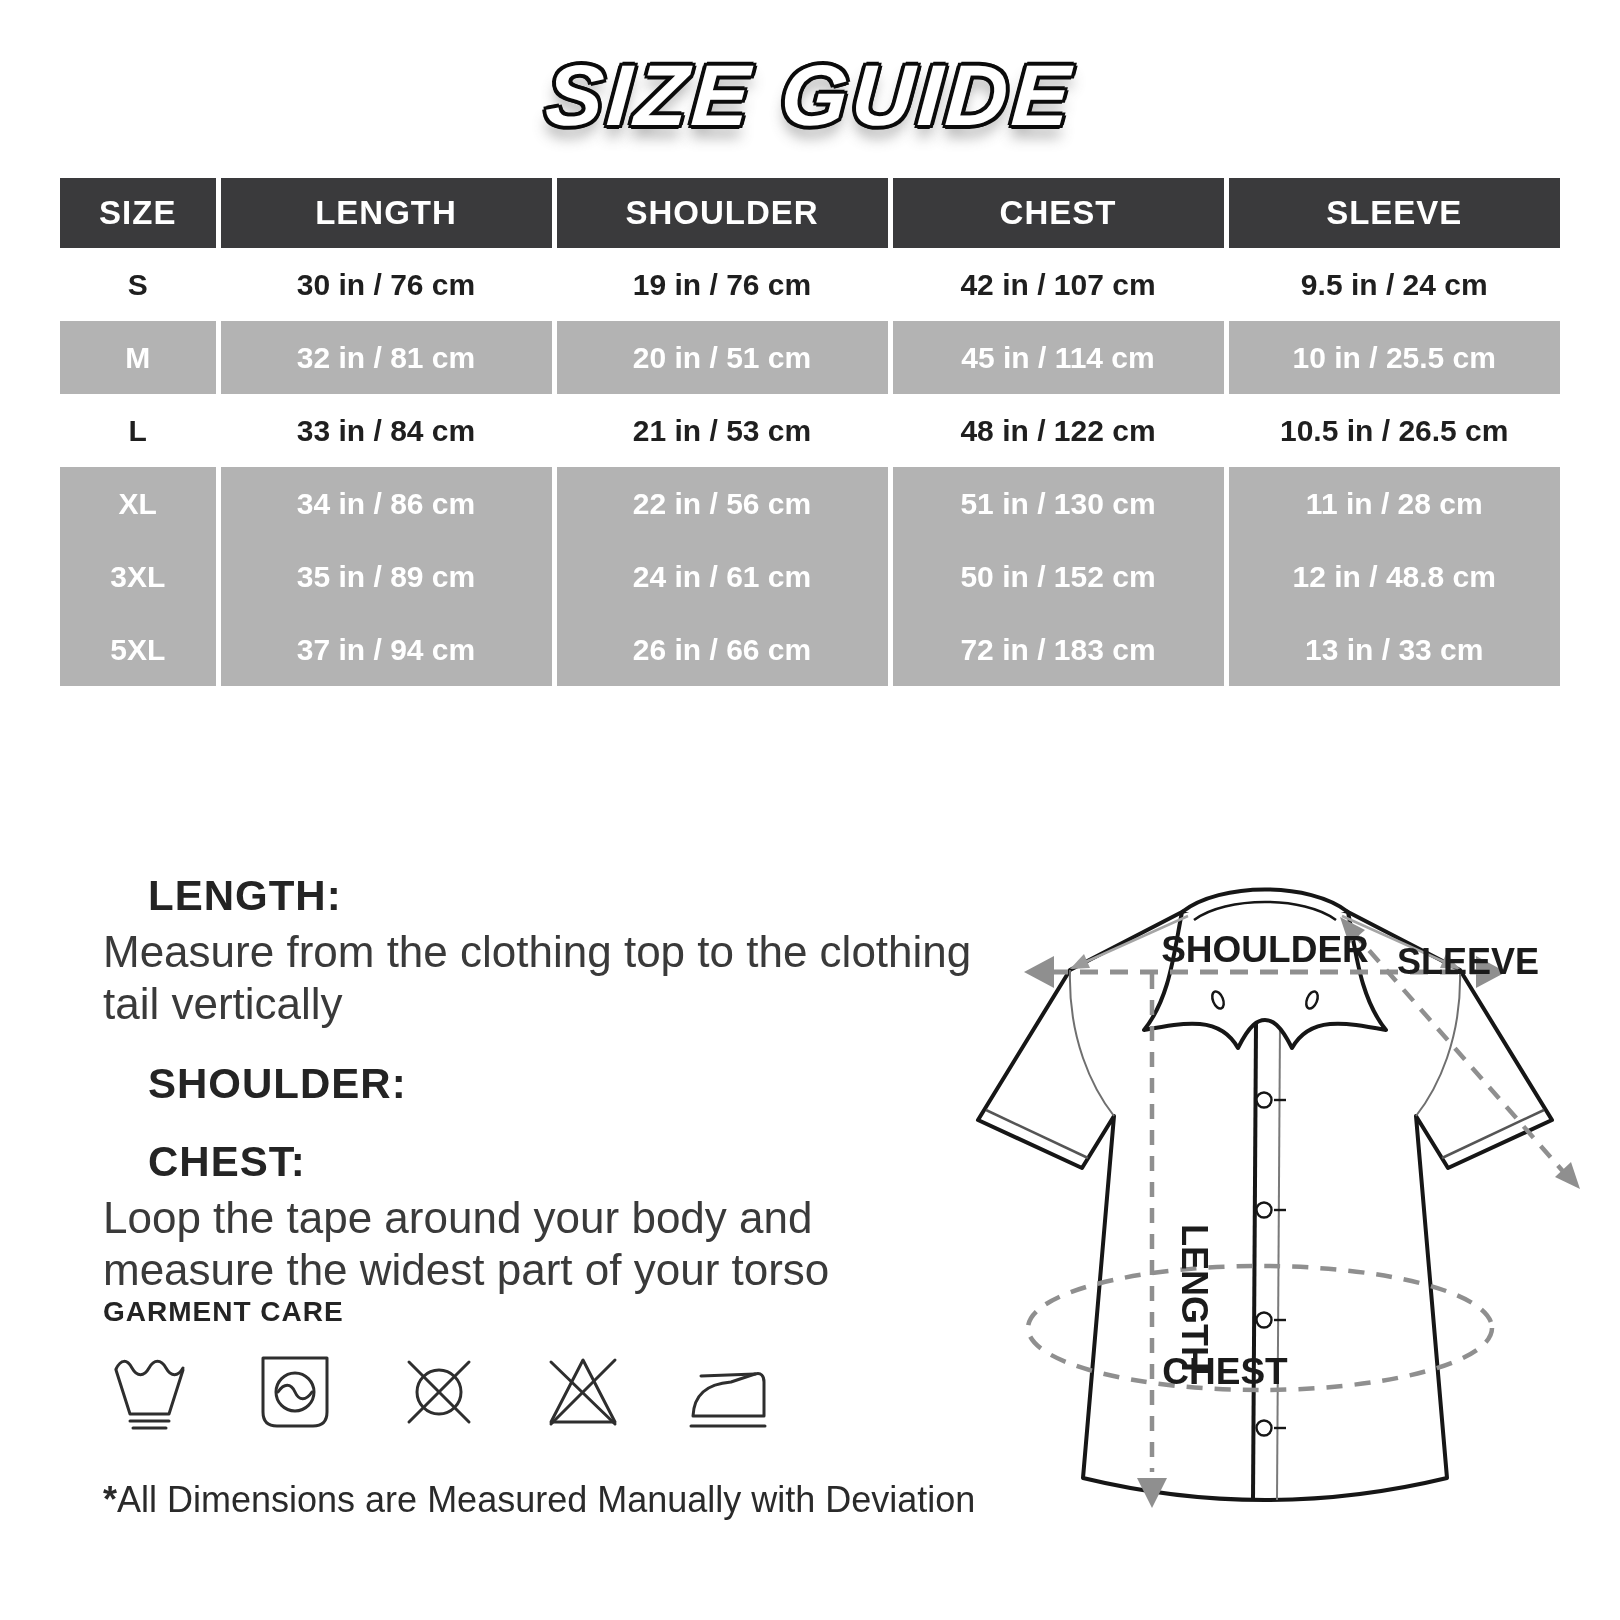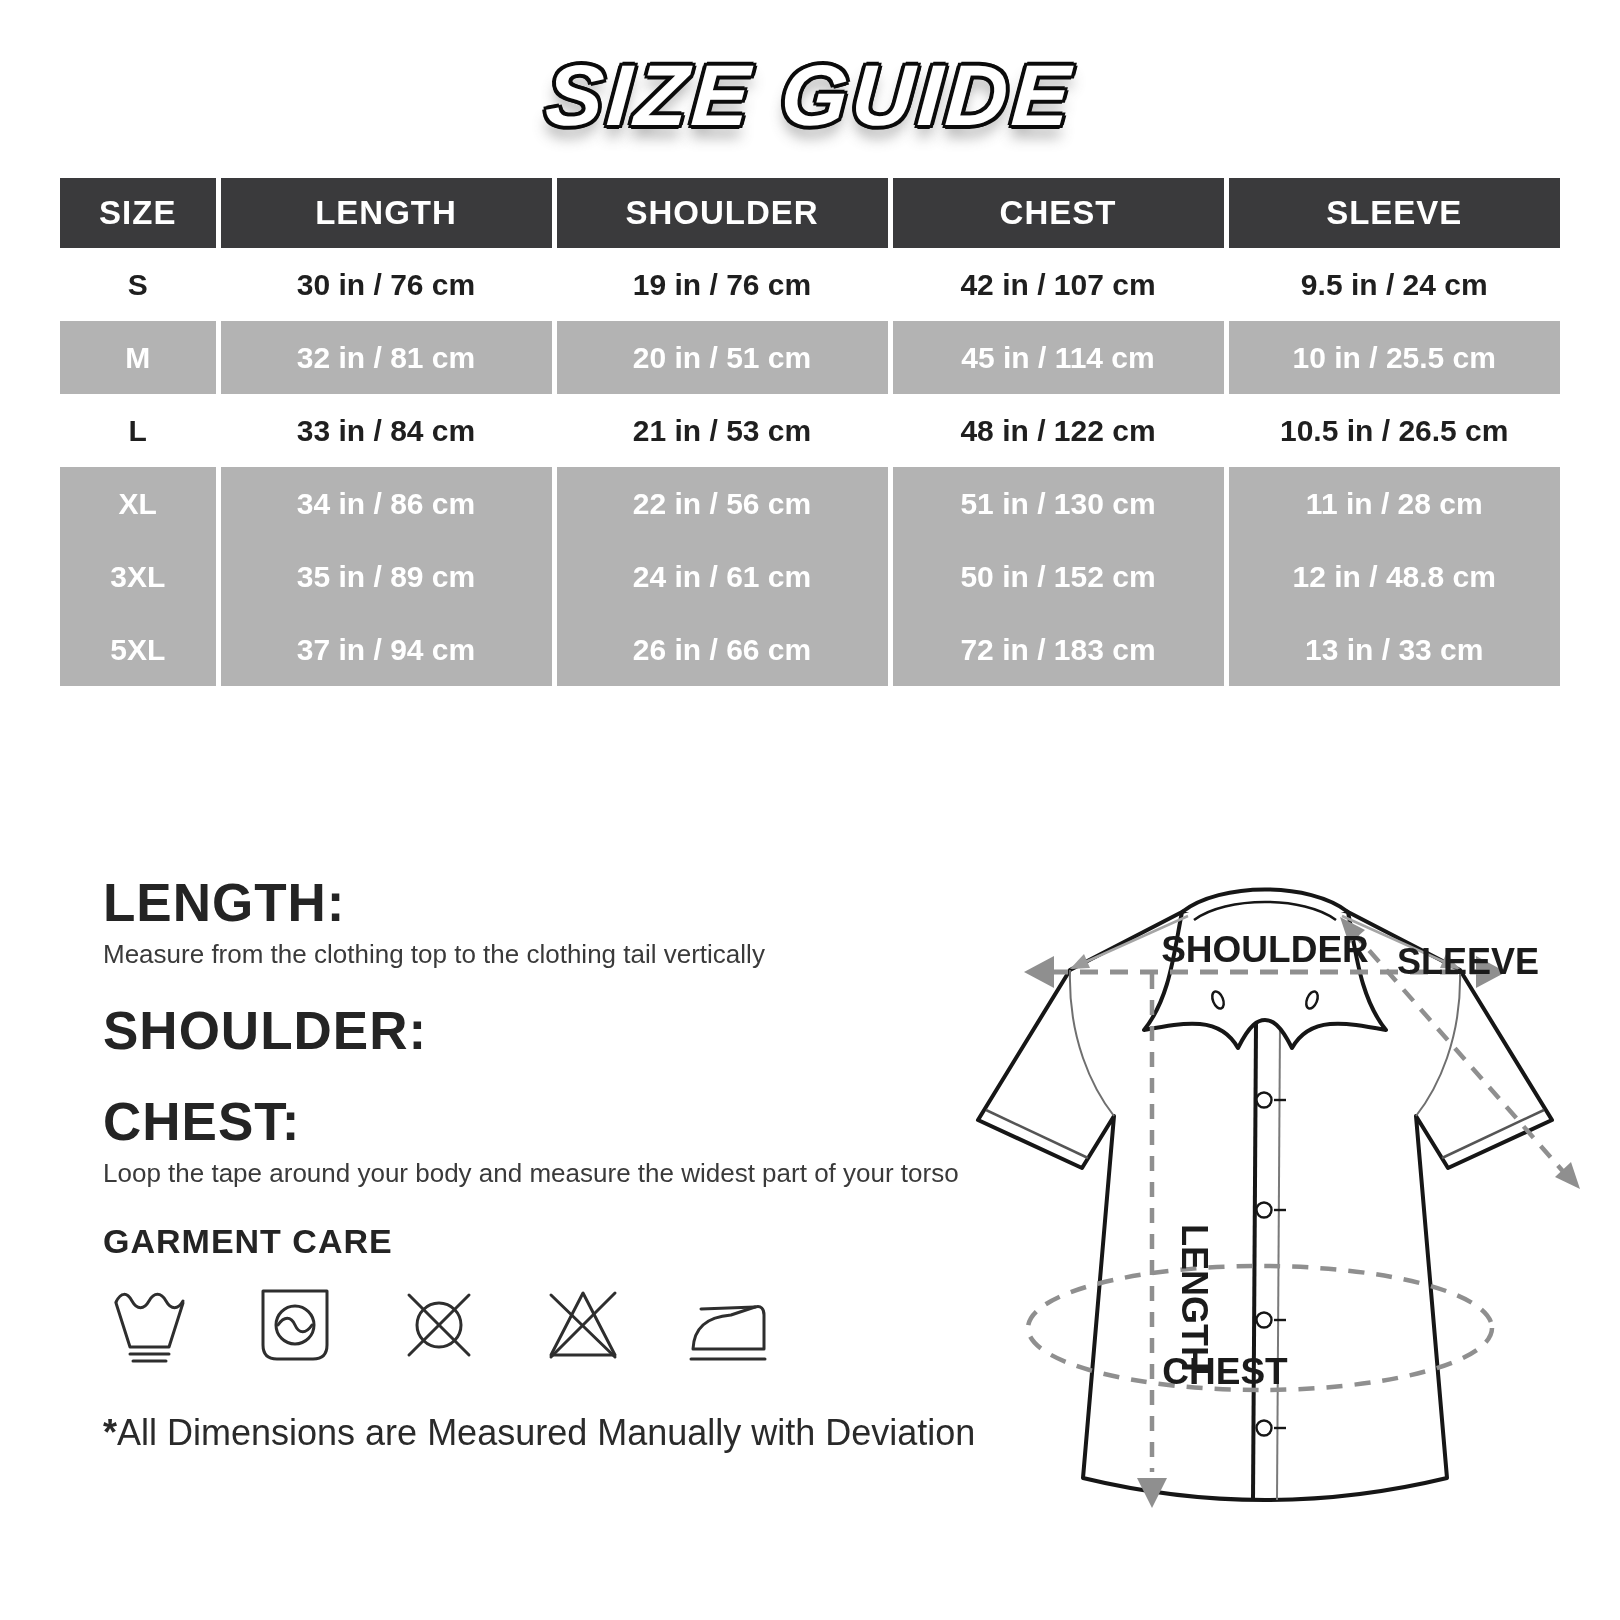--- a/index.html
+++ b/index.html
@@ -32,26 +32,26 @@
   }
   .size-table th { background:#3a3a3c; color:#ffffff; height:70px; font-size:33px; letter-spacing:1px; }
   .size-table td { height:73px; }
   .size-table th:not(:last-child), .size-table td:not(:last-child) { border-right:5px solid #ffffff; }
   .size-table tr.light td { background:#ffffff; color:#1f1f1f; }
   .size-table tr.dark  td { background:#b3b3b3; color:#ffffff; }
 
   
   .info { position:absolute; left:103px; top:872px; width:880px; }
   .info-heading {
-    font-size:53px; font-weight:bold; color:#242424; letter-spacing:1px; margin-top:30px;
+    font-size:42px; font-weight:bold; color:#242424; letter-spacing:1px; margin-top:30px;margin-left:45px;
   }
   .info-heading:first-child { margin-top:0; }
-  .info-body { font-size:26px; color:#3a3a3a; line-height:1.18; margin-top:6px; }
-
-  .care-heading { font-size:34px; font-weight:bold; color:#242424; letter-spacing:1px; margin-top:34px; }
+  .info-body { font-size:44px; color:#3a3a3a; line-height:1.18; margin-top:6px; }
+
+  .care-heading { font-size:28px; font-weight:bold; color:#242424; letter-spacing:1px; }
   .care-icons { display:flex; align-items:flex-start; gap:44px; margin-top:14px; }
   .care-icons svg { width:100px; height:100px; flex:0 0 auto; }
 
   .note { margin-top:34px; font-size:36px; color:#2a2a2a; line-height:1.35; }
   .note .star { font-weight:bold; }
 
   
   .diagram { position:absolute; left:920px; top:848px; width:700px; height:772px; }
   .diagram svg { width:100%; height:100%; }
 </style>

